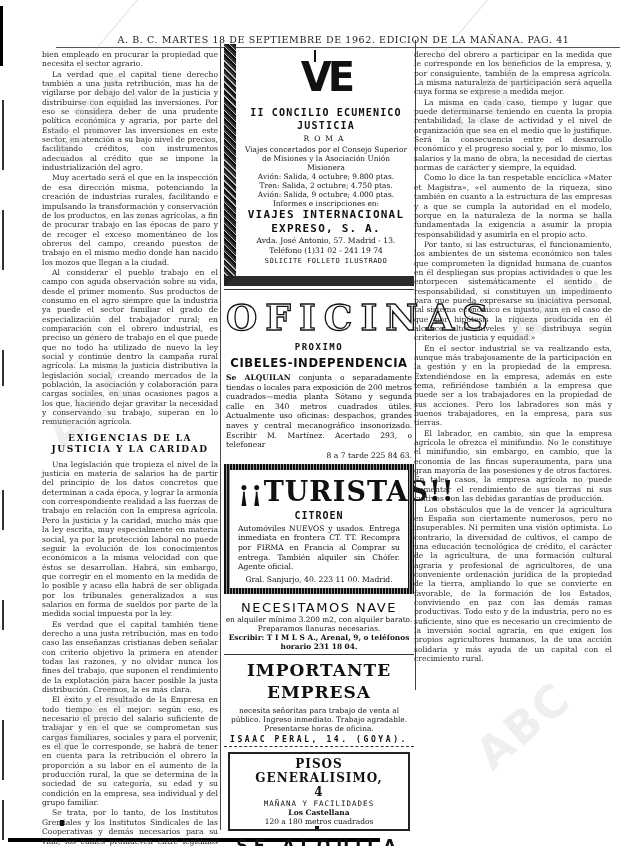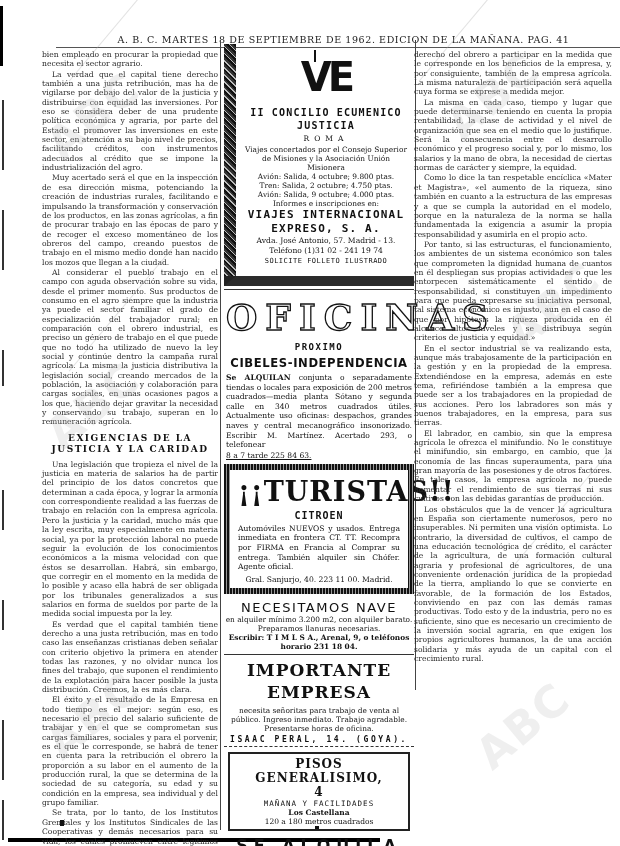--- a/index.html
+++ b/index.html
@@ -54,21 +54,21 @@
 
   .ad-oficinas { padding: 2px 2px 0; }
   .oficinas-title {
     font-family: "DejaVu Serif", serif; font-size: 36px; letter-spacing: 8px; line-height: 44px;
     color: #fff; -webkit-text-stroke: 1.3px #111; font-weight: bold;
   }
   .proximo { font-family: "DejaVu Sans Mono", monospace; font-weight: bold; font-size: 9px; letter-spacing: 1.5px; margin: 3px 0 4px; }
   .cibeles { font-family: "DejaVu Sans", sans-serif; font-weight: bold; font-size: 11.6px; letter-spacing: 0.6px; margin-bottom: 3px; }
   .ad-body { font-size: 7.6px; line-height: 9.6px; text-align: justify; }
   .ad-body .b { font-weight: bold; }
-  .ad-phone { font-size: 7.6px; text-align: left; margin-top: 1px; text-decoration: underline; }
+  .ad-phone { font-size: 7.6px; text-align: right; margin-top: 1px; }
 
   .ad-turistas { margin-top: 4px; border: 6px solid #222; padding: 6px 8px 4px; position: relative; }
   .ad-turistas::before {
     content: ""; position: absolute; inset: -6px; border: 6px solid transparent;
     background: repeating-linear-gradient(90deg, #111 0 2px, #999 2px 3px) border-box;
     -webkit-mask: linear-gradient(#000 0 0) padding-box, linear-gradient(#000 0 0);
     -webkit-mask-composite: xor; mask-composite: exclude; pointer-events: none;
   }
   .turistas-title { font-family: "DejaVu Serif", serif; font-weight: bold; font-size: 27px; line-height: 32px; letter-spacing: 1px; }
   .citroen { font-family: "DejaVu Sans Mono", monospace; font-weight: bold; font-size: 10px; letter-spacing: 1px; margin: 2px 0 3px; }

